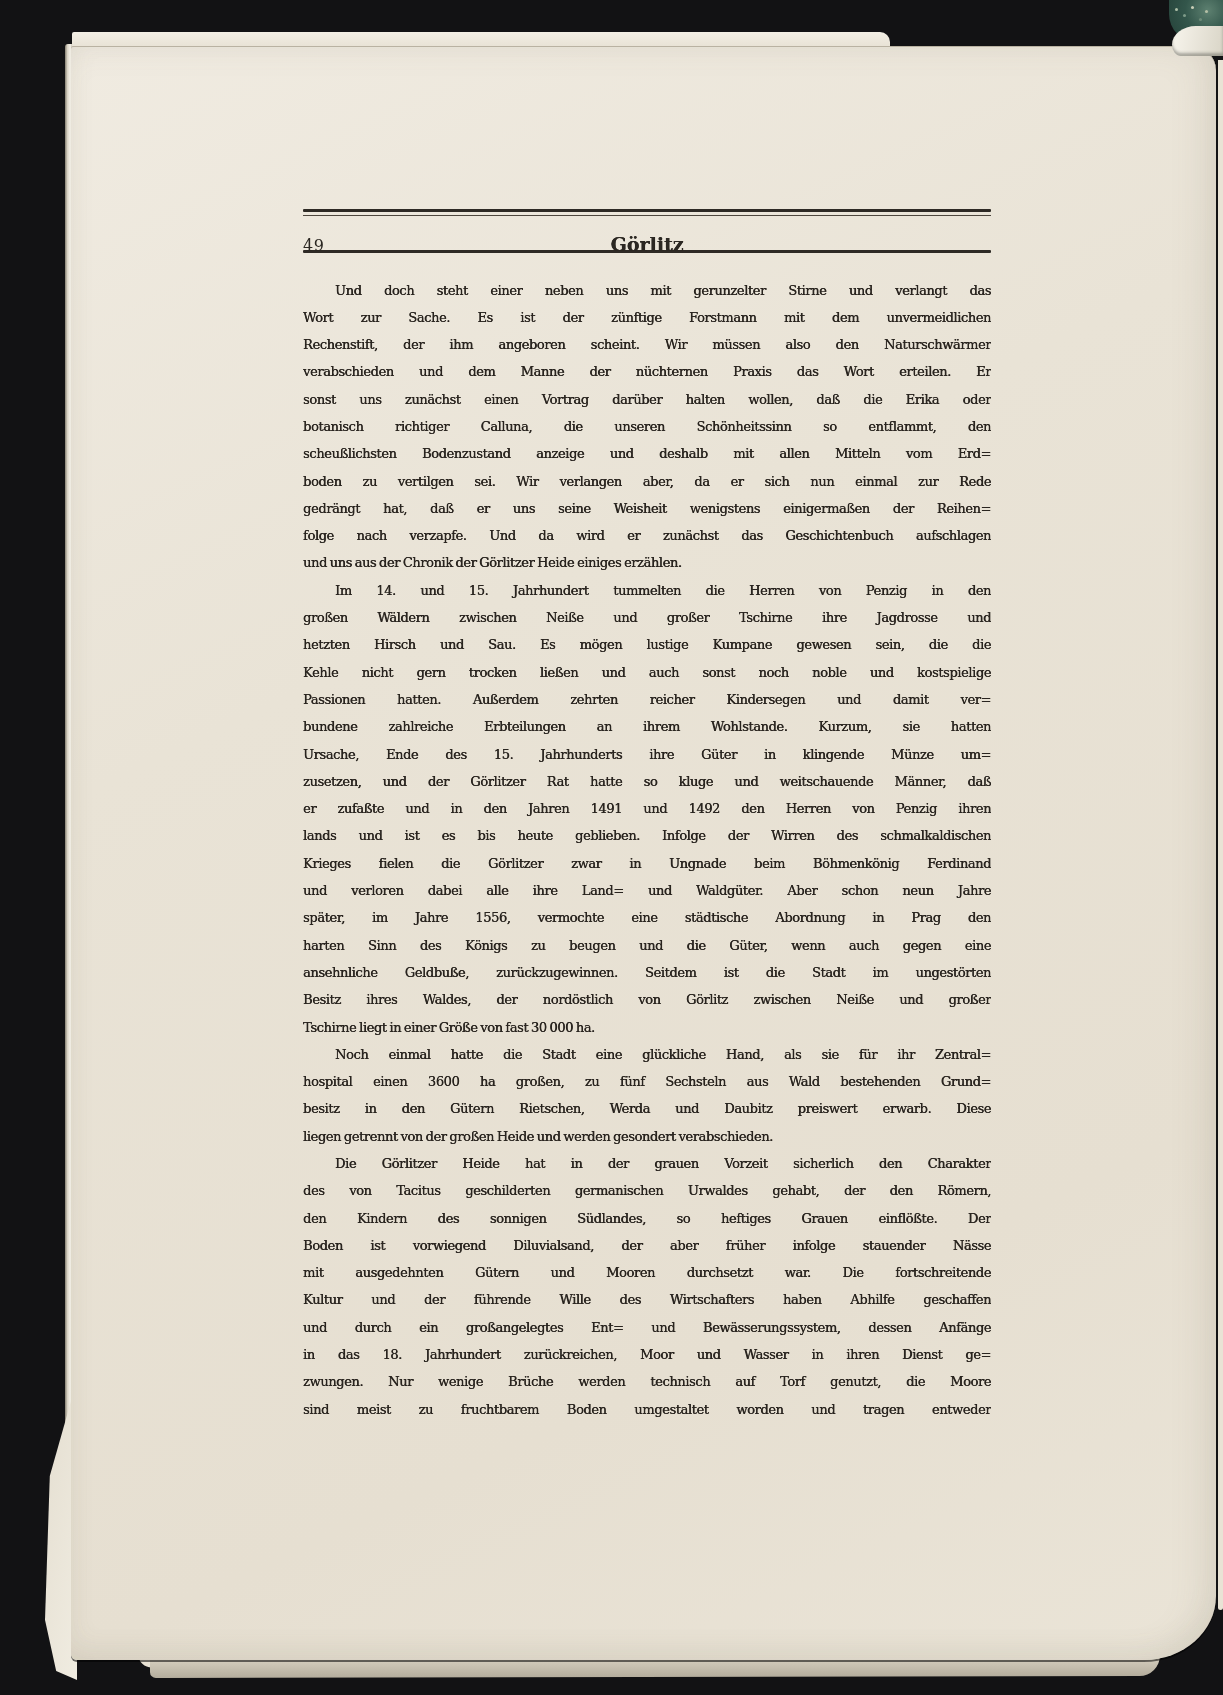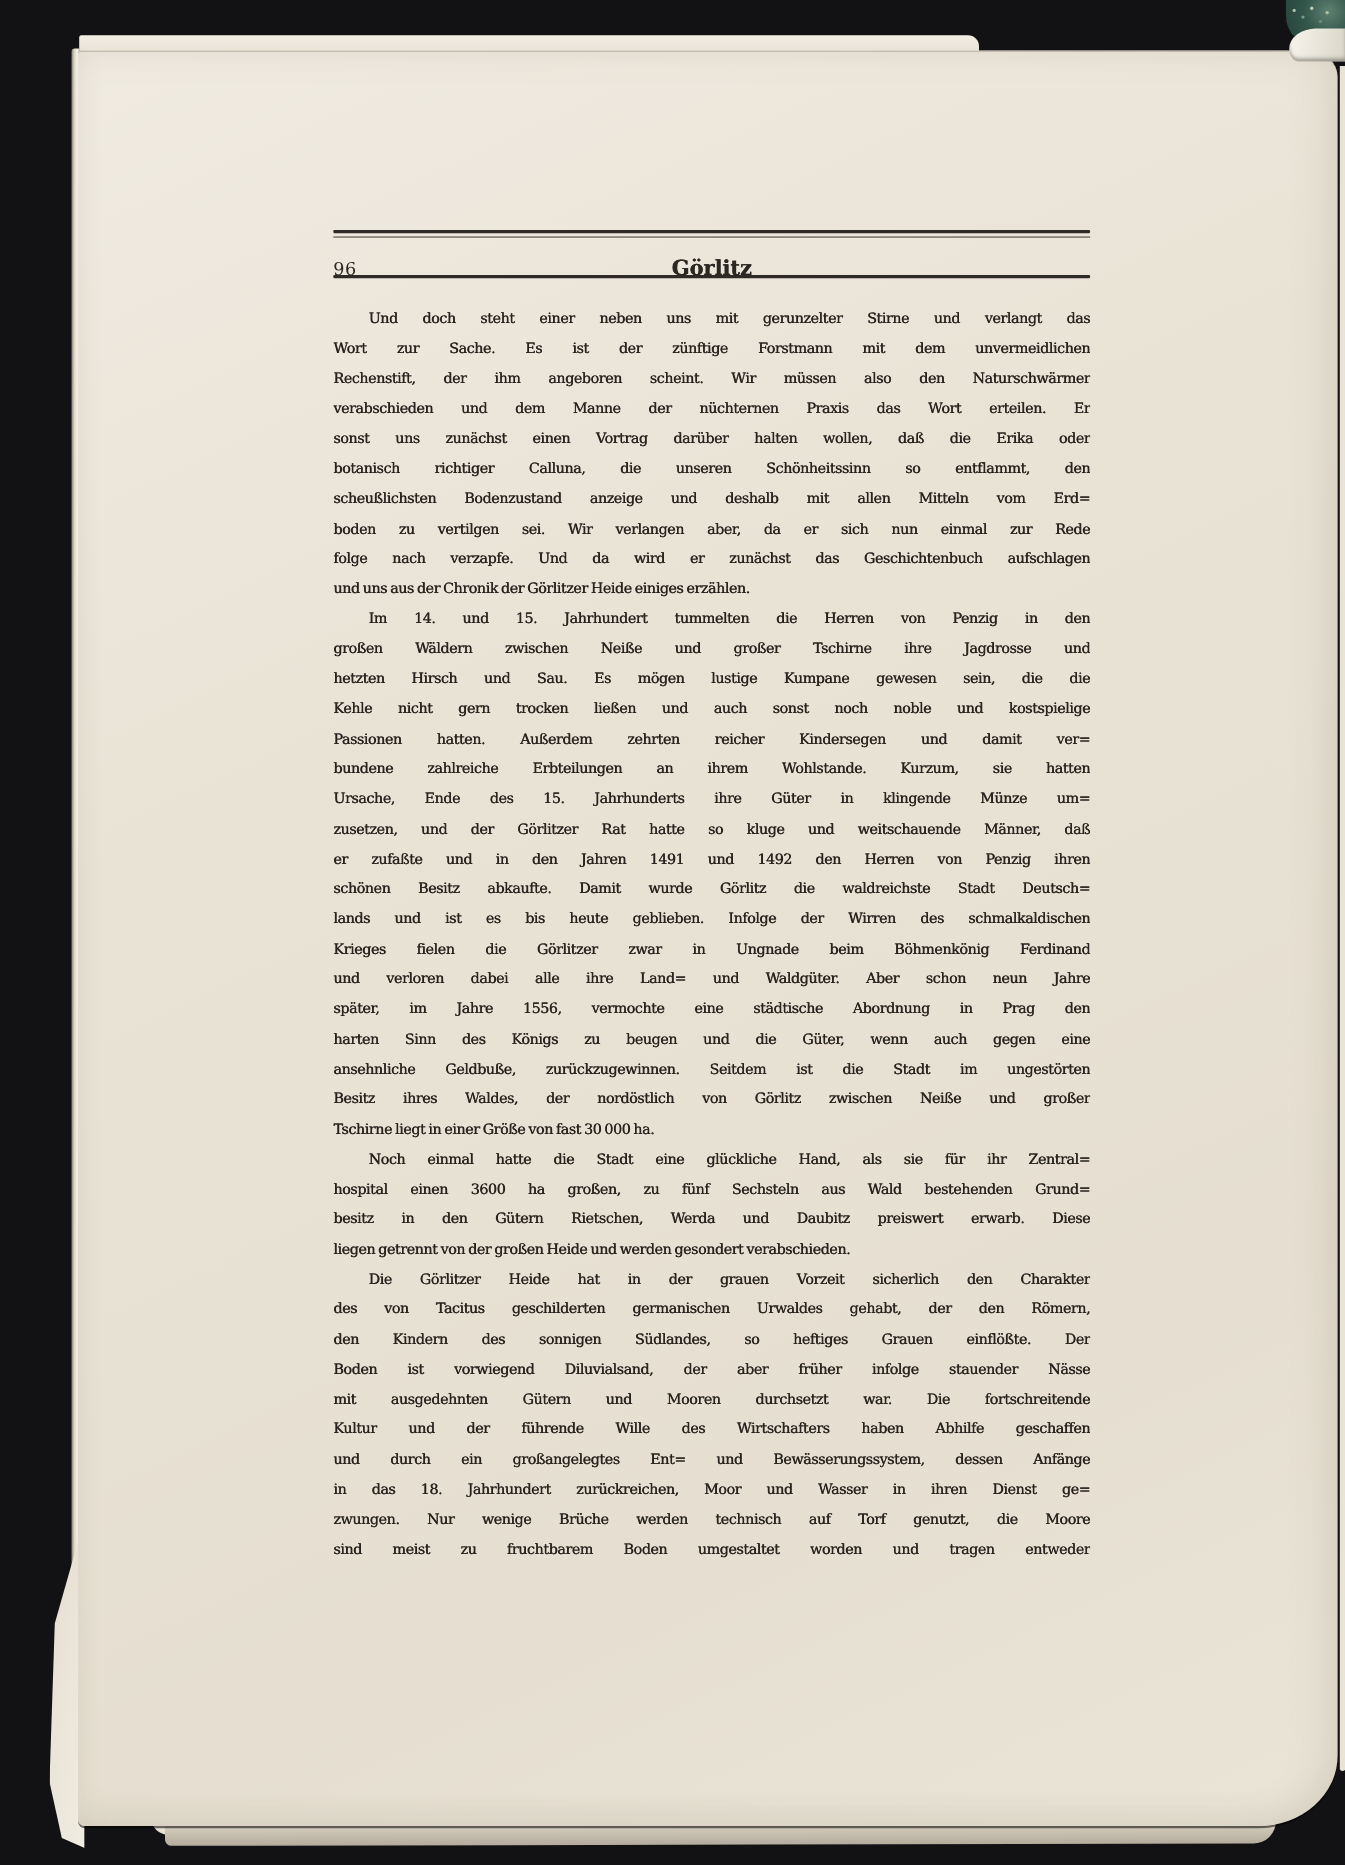--- a/index.html
+++ b/index.html
@@ -120,51 +120,51 @@
 <div class="bottom-sliver"></div>
 <div class="right-sliver"></div>
 
 <div class="page">
   <div class="content">
 
     <div>
       <div class="rule-thick"></div>
       <div class="rule-thin"></div>
       <div class="head-row">
-        <span class="pagenum">96</span>
+        <span class="pagenum">49</span>
         <span class="headtitle">Görlitz</span>
         <span></span>
       </div>
       <div class="rule-single"></div>
     </div>
 
     <div class="bodytext" id="bodytext">
         <div>
           <div class="line first">Und doch steht einer neben uns mit gerunzelter Stirne und verlangt das</div>
           <div class="line">Wort zur Sache. Es ist der zünftige Forstmann mit dem unvermeidlichen</div>
           <div class="line">Rechenstift, der ihm angeboren scheint. Wir müssen also den Naturschwärmer</div>
           <div class="line">verabschieden und dem Manne der nüchternen Praxis das Wort erteilen. Er</div>
           <div class="line">sonst uns zunächst einen Vortrag darüber halten wollen, daß die Erika oder</div>
           <div class="line">botanisch richtiger Calluna, die unseren Schönheitssinn so entflammt, den</div>
           <div class="line">scheußlichsten Bodenzustand anzeige und deshalb mit allen Mitteln vom Erd=</div>
           <div class="line">boden zu vertilgen sei. Wir verlangen aber, da er sich nun einmal zur Rede</div>
+          <div class="line">gedrängt hat, daß er uns seine Weisheit wenigstens einigermaßen der Reihen=</div>
           <div class="line">folge nach verzapfe. Und da wird er zunächst das Geschichtenbuch aufschlagen</div>
           <div class="line end">und uns aus der Chronik der Görlitzer Heide einiges erzählen.</div>
         </div>
         <div>
           <div class="line first">Im 14. und 15. Jahrhundert tummelten die Herren von Penzig in den</div>
           <div class="line">großen Wäldern zwischen Neiße und großer Tschirne ihre Jagdrosse und</div>
           <div class="line">hetzten Hirsch und Sau. Es mögen lustige Kumpane gewesen sein, die die</div>
           <div class="line">Kehle nicht gern trocken ließen und auch sonst noch noble und kostspielige</div>
           <div class="line">Passionen hatten. Außerdem zehrten reicher Kindersegen und damit ver=</div>
           <div class="line">bundene zahlreiche Erbteilungen an ihrem Wohlstande. Kurzum, sie hatten</div>
           <div class="line">Ursache, Ende des 15. Jahrhunderts ihre Güter in klingende Münze um=</div>
           <div class="line">zusetzen, und der Görlitzer Rat hatte so kluge und weitschauende Männer, daß</div>
           <div class="line">er zufaßte und in den Jahren 1491 und 1492 den Herren von Penzig ihren</div>
-          <div class="line">schönen Besitz abkaufte. Damit wurde Görlitz die waldreichste Stadt Deutsch=</div>
           <div class="line">lands und ist es bis heute geblieben. Infolge der Wirren des schmalkaldischen</div>
           <div class="line">Krieges fielen die Görlitzer zwar in Ungnade beim Böhmenkönig Ferdinand</div>
           <div class="line">und verloren dabei alle ihre Land= und Waldgüter. Aber schon neun Jahre</div>
           <div class="line">später, im Jahre 1556, vermochte eine städtische Abordnung in Prag den</div>
           <div class="line">harten Sinn des Königs zu beugen und die Güter, wenn auch gegen eine</div>
           <div class="line">ansehnliche Geldbuße, zurückzugewinnen. Seitdem ist die Stadt im ungestörten</div>
           <div class="line">Besitz ihres Waldes, der nordöstlich von Görlitz zwischen Neiße und großer</div>
           <div class="line end">Tschirne liegt in einer Größe von fast 30 000 ha.</div>
         </div>
         <div>

